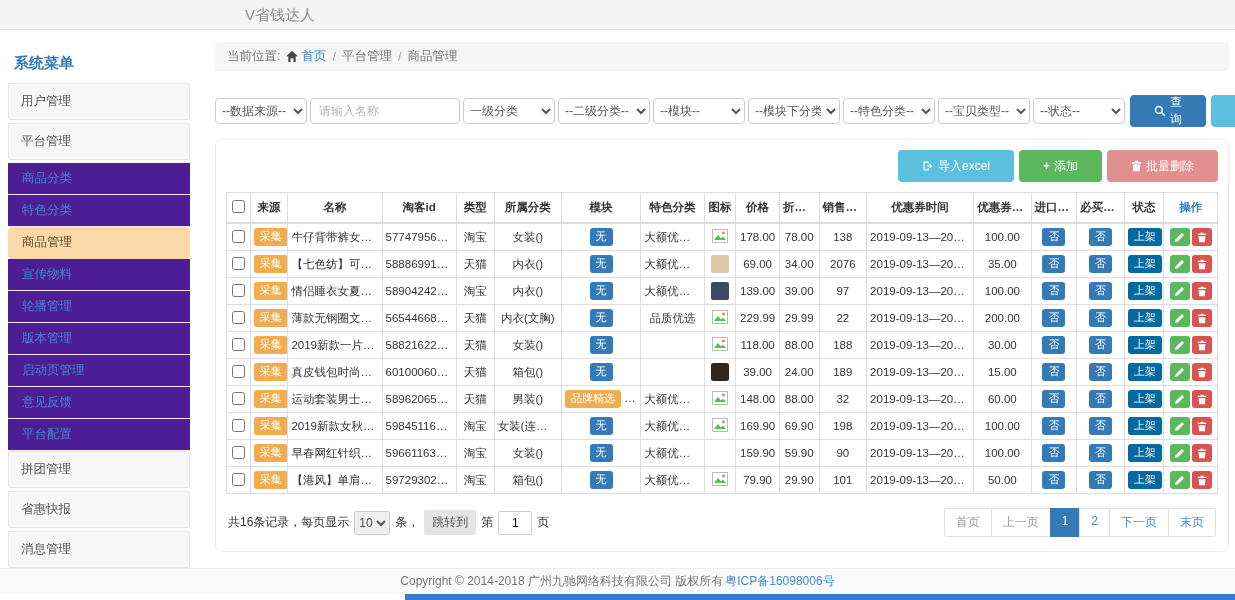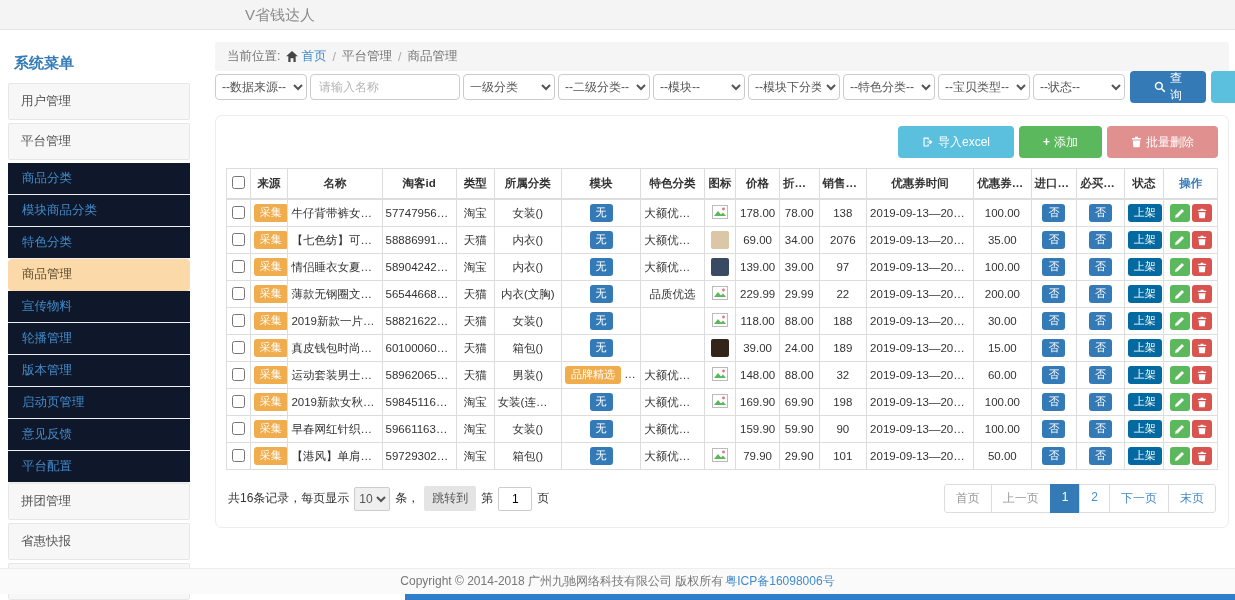--- a/index.html
+++ b/index.html
@@ -16,27 +16,27 @@
   .topbar-right { position:absolute; left:862px; top:0; height:30px; display:flex; align-items:stretch; }
   .home-box { width:38px; background:#e6e6e6; display:flex; align-items:center; justify-content:center; cursor:pointer; }
   .welcome { display:flex; align-items:center; gap:6px; padding:0 14px; color:#555; cursor:pointer; }
   .caret-down { width:0; height:0; border-left:4px solid transparent; border-right:4px solid transparent; border-top:4px solid #666; }
   
   .sidebar { position:absolute; left:8px; top:42px; width:182px; }
   .side-heading { color:#337ab7; font-weight:bold; font-size:15px; padding:12px 6px 10px 6px; }
   .side-item { display:block; text-decoration:none; cursor:pointer; }
   .side-item.group { background:#f7f7f7; border:1px solid #e7e7e7; color:#555;
     padding:9px 12px; margin-bottom:3px; border-radius:2px; font-size:12.5px; }
-  .side-item.sub { background:#0f172a; color:#428bca; padding:7px 14px; font-size:12.5px;
+  .side-item.sub { background:#4c1d95; color:#428bca; padding:7px 14px; font-size:12.5px;
     border-bottom:1px solid #f1f1f1; }
   .side-item.sub.active { background:#fbd9a8; border-radius:4px; color:#5d4a2f; border-bottom-color:transparent; }
   
   .main { position:absolute; left:215px; top:42px; width:1014px; }
   .breadcrumb { background:#f5f5f5; border-radius:3px; padding:6px 12px; color:#777;
-    display:flex; align-items:center; gap:6px; margin-bottom:0; font-size:12.5px; }
+    display:flex; align-items:center; gap:6px; margin-bottom:24px; font-size:12.5px; }
   .breadcrumb .home-link { color:#428bca; display:flex; align-items:center; gap:3px; cursor:pointer; }
   .crumb-sep { color:#aaa; }
   .filter-row { display:flex; gap:5px; align-items:center; margin-bottom:12px; flex-wrap:nowrap; }
   select.filter { height:26px; border:1px solid #ccc; border-radius:4px; color:#555;
     font-size:12px; background:#fff; padding:0 2px; width:92px; }
   input.filter-input { height:26px; border:1px solid #ccc; border-radius:4px; padding:0 8px;
     width:150px; font-size:12px; color:#555; }
   input.filter-input::placeholder { color:#b5b5b5; }
   .btn { height:32px; border:none; border-radius:4px; color:#fff; font-size:12px;
     display:inline-flex; align-items:center; gap:4px; padding:0 24px; cursor:pointer; }
@@ -90,21 +90,20 @@
 <div class="topbar">
   <div class="topbar-title">V省钱达人</div>
 </div>
 
 <div class="sidebar">
   <div class="side-heading">系统菜单</div>
   <nav id="sidebar-menu">
       <a class="side-item group">用户管理</a>
       <a class="side-item group">平台管理</a>
       <a class="side-item sub">商品分类</a>
-      <a class="side-item sub">模块商品分类</a>
       <a class="side-item sub">特色分类</a>
       <a class="side-item sub active">商品管理</a>
       <a class="side-item sub">宣传物料</a>
       <a class="side-item sub">轮播管理</a>
       <a class="side-item sub">版本管理</a>
       <a class="side-item sub">启动页管理</a>
       <a class="side-item sub">意见反馈</a>
       <a class="side-item sub">平台配置</a>
       <a class="side-item group">拼团管理</a>
       <a class="side-item group">省惠快报</a>

